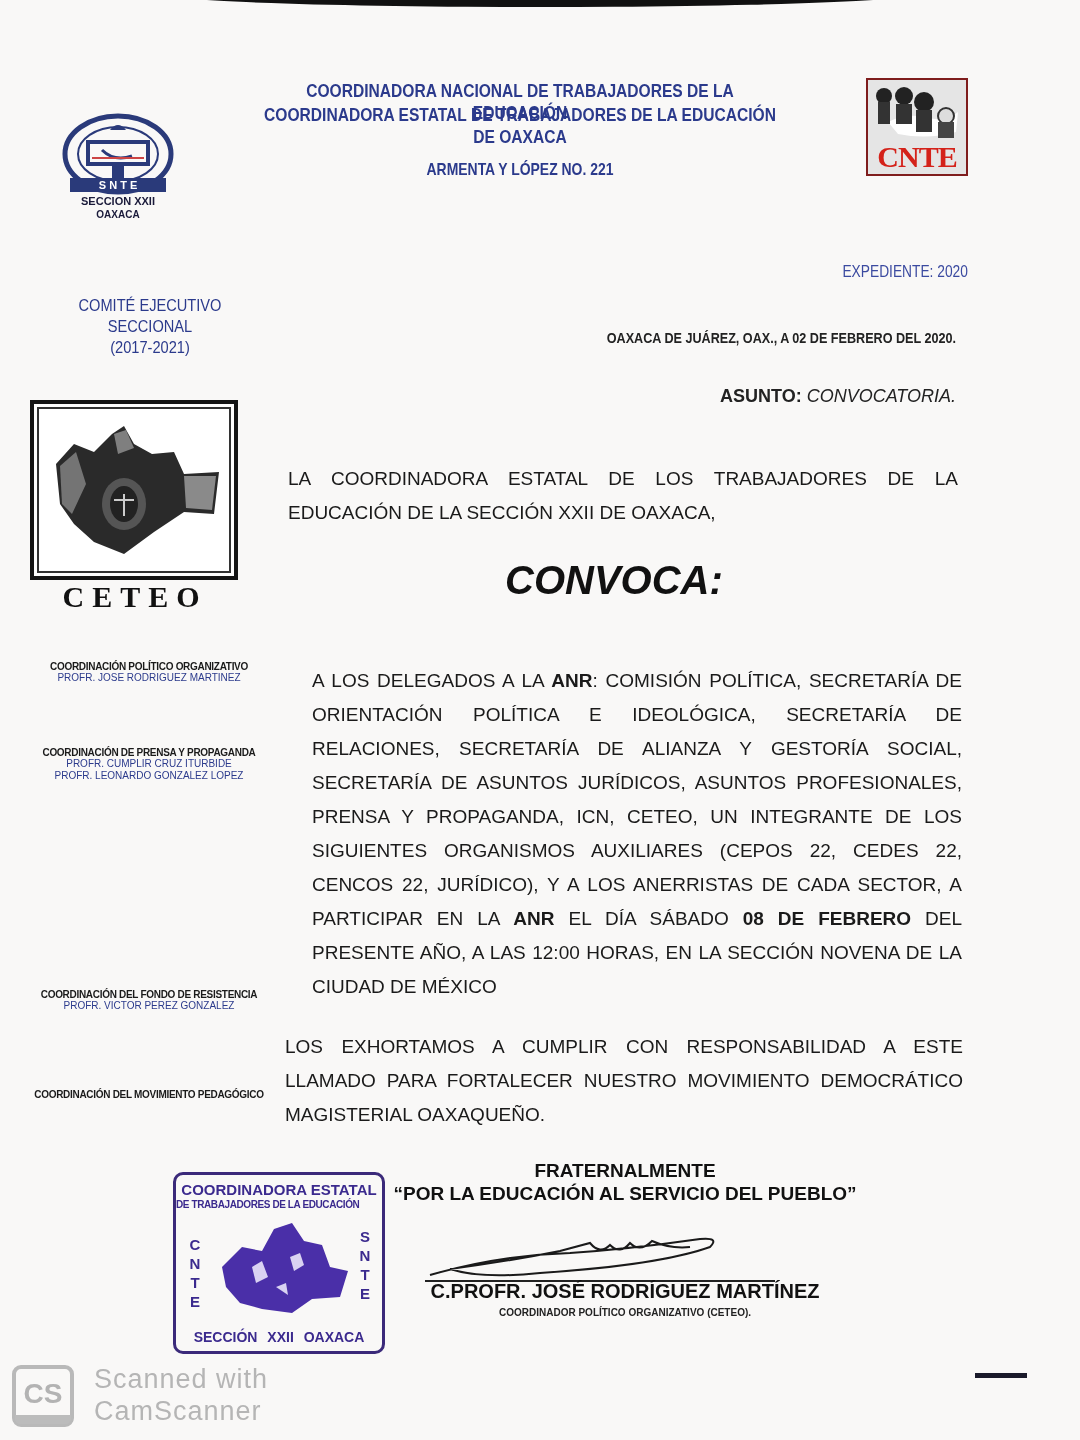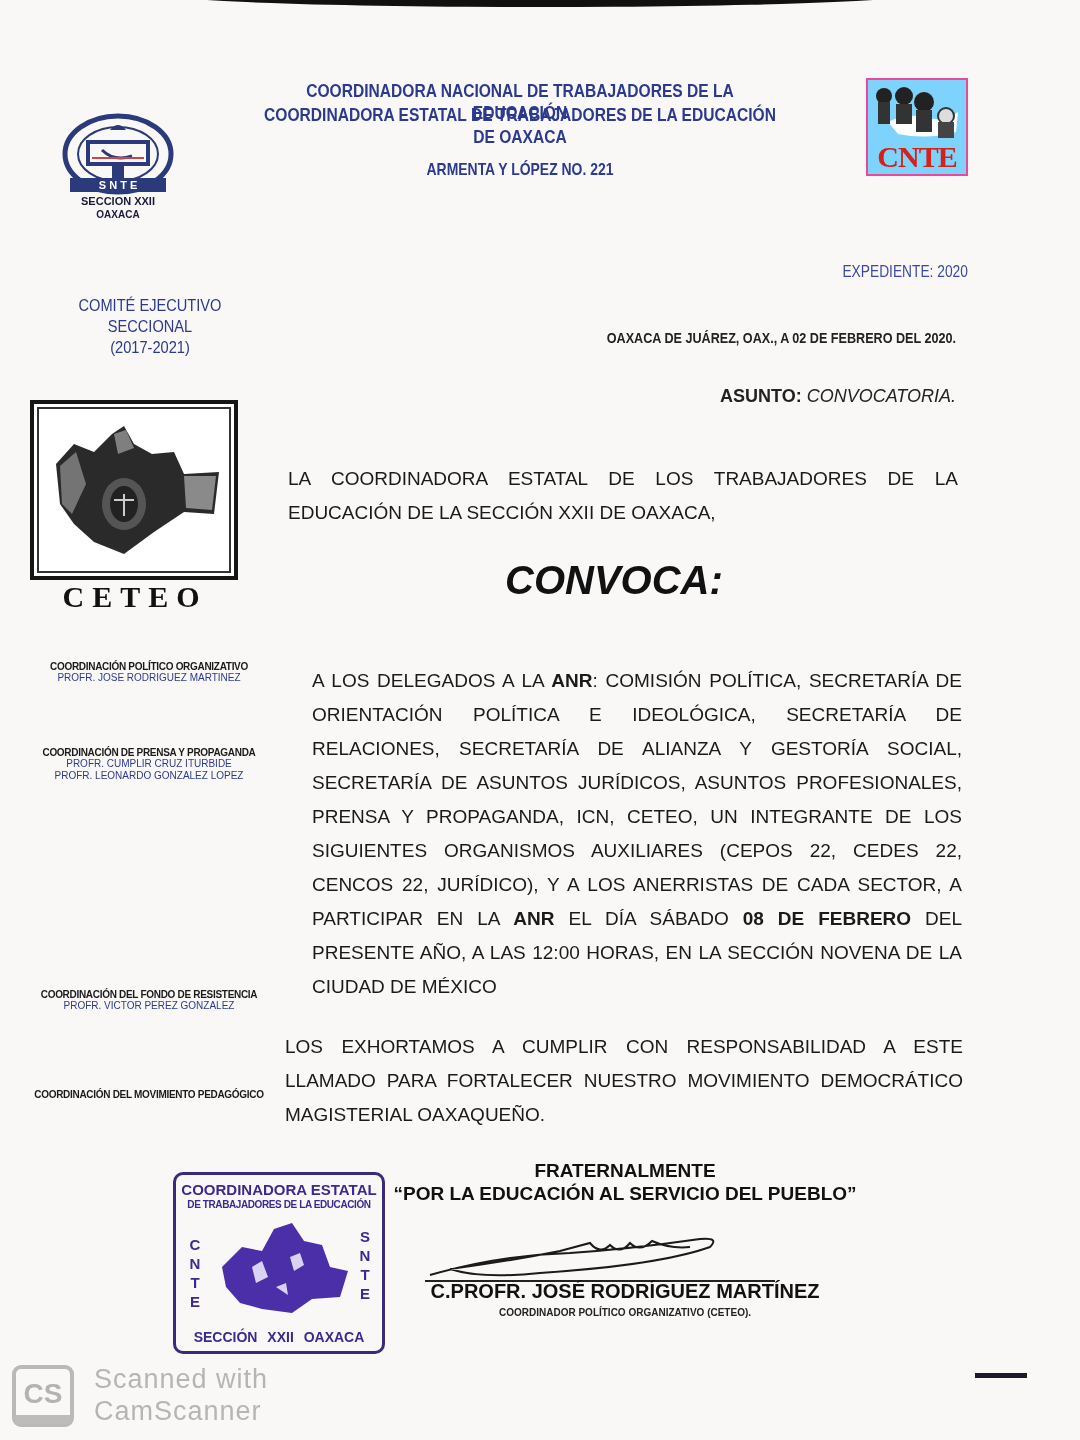--- a/index.html
+++ b/index.html
@@ -17,21 +17,21 @@
     .abs { position: absolute; }
 
     
     .hdr { left: 200px; width: 640px; text-align: center; color: #2b3a8c; font-weight: bold;
       transform: scaleX(0.82); transform-origin: center; }
     .hdr1 { top: 80px; font-size: 19px; }
     .hdr2 { top: 104px; font-size: 19px; }
     .hdr3 { top: 160px; font-size: 17px; }
 
     .snte-logo { left: 62px; top: 112px; width: 112px; height: 112px; }
-    .cnte-logo { left: 866px; top: 78px; width: 98px; height: 94px; background: #7dd3fc; border: 2px solid #ec4899; }
+    .cnte-logo { left: 866px; top: 78px; width: 98px; height: 94px; background: #e5e5e5; border: 2px solid #7f1d1d; }
     .cnte-text { position: absolute; left: 0; right: 0; bottom: 0; text-align: center; color: #d4221a;
       font-family: "Liberation Serif", serif; font-weight: bold; font-size: 30px; letter-spacing: -1px; }
 
     .expediente { right: 112px; top: 263px; color: #3b4aa0; font-size: 16px; transform: scaleX(0.86); transform-origin: right; }
     .comite { left: 30px; top: 295px; width: 240px; text-align: center; color: #2b3a8c; font-size: 17px;
       line-height: 21px; transform: scaleX(0.86); transform-origin: center; }
     .fecha { right: 124px; top: 330px; font-size: 14px; font-weight: bold; color: #222; transform: scaleX(0.9); transform-origin: right; }
     .asunto { right: 124px; top: 386px; font-size: 18px; font-weight: bold; color: #222; }
     .asunto i { font-weight: normal; }
 
@@ -60,21 +60,21 @@
     .closing .c1 { font-size: 19px; line-height: 22px; display: block; }
     .closing .c2 { font-size: 19px; line-height: 24px; display: block; }
     .sig-name { left: 405px; top: 1280px; width: 440px; text-align: center; font-size: 20px; font-weight: bold; color: #111; }
     .sig-role { left: 405px; top: 1307px; width: 440px; text-align: center; font-size: 10px; font-weight: bold; color: #222; }
     .sig-line { left: 425px; top: 1280px; width: 350px; height: 2px; background: #222; }
     .signature { left: 420px; top: 1225px; width: 310px; height: 60px; }
 
     .stamp { left: 173px; top: 1172px; width: 206px; height: 176px; border: 3px solid #3b2a7a; border-radius: 10px;
       color: #3b2a8e; background: transparent; }
     .stamp .s1 { position: absolute; left: 0; right: 0; top: 6px; text-align: center; font-weight: bold; font-size: 15px; }
-    .stamp .s2 { position: absolute; left: 0; right: 0; top: 24px; text-align: center; font-weight: bold; font-size: 10px; letter-spacing: -0.4px; }
+    .stamp .s2 { position: absolute; left: 0; right: 0; top: 24px; font-weight: bold; font-size: 10px; letter-spacing: -0.4px; }
     .stamp .vl { position: absolute; left: 12px; top: 60px; width: 14px; font-weight: bold; font-size: 15px; line-height: 19px; text-align: center; }
     .stamp .vr { position: absolute; right: 10px; top: 52px; width: 14px; font-weight: bold; font-size: 15px; line-height: 19px; text-align: center; }
     .stamp .s3 { position: absolute; left: 0; right: 0; bottom: 6px; text-align: center; font-weight: bold; font-size: 14px; word-spacing: 6px; }
     .stamp svg { position: absolute; left: 36px; top: 42px; }
 
     .watermark { left: 12px; top: 1365px; width: 290px; height: 66px; }
     .cs-box { position: absolute; left: 0; top: 0; width: 62px; height: 62px; border: 4px solid #b9b9b9; border-radius: 9px;
       box-sizing: border-box; color: #b3b3b3; font-weight: bold; font-size: 28px; text-align: center; line-height: 50px; }
     .cs-box::after { content: ""; position: absolute; left: -1px; right: -1px; bottom: -1px; height: 9px; background: #bcbcbc; border-radius: 0 0 5px 5px; }
     .wm-text { position: absolute; left: 82px; top: -2px; color: #b5b5b5; font-size: 27px; line-height: 32px; letter-spacing: 1px; }

